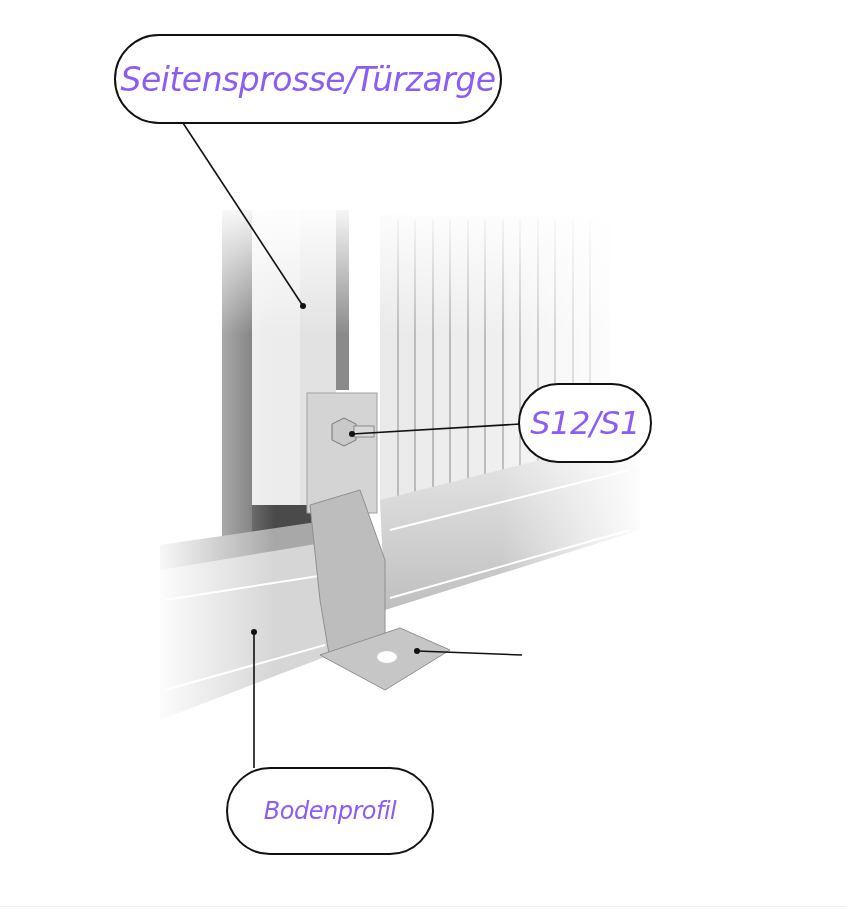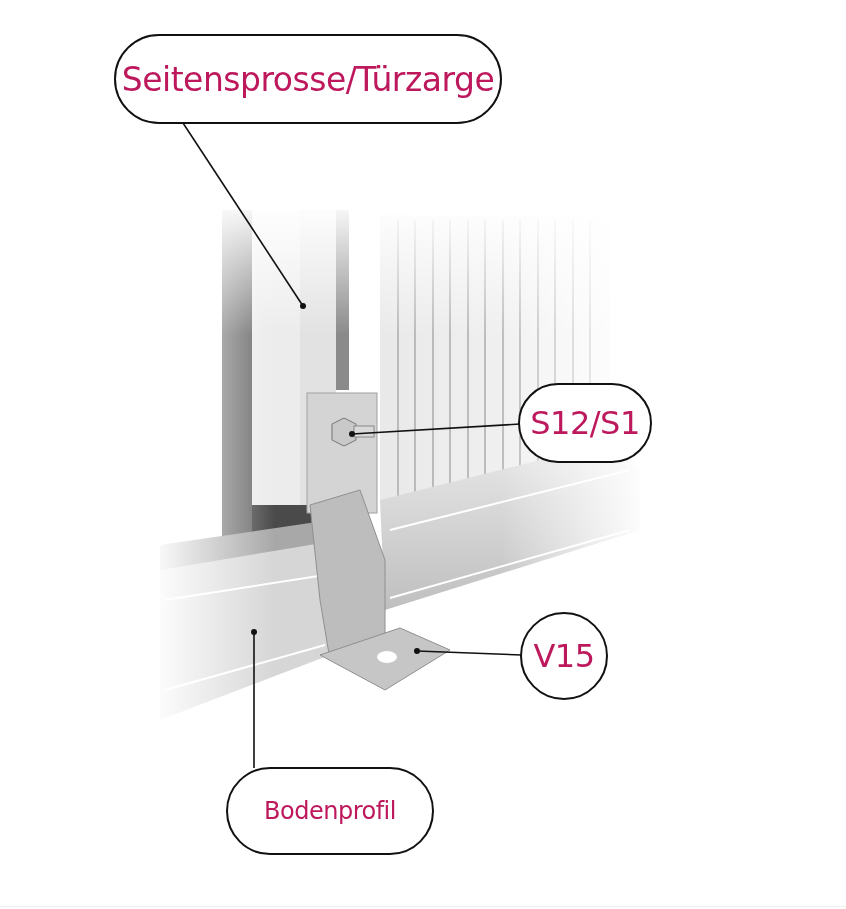--- a/index.html
+++ b/index.html
@@ -6,23 +6,24 @@
     body { width: 846px; height: 909px; position: relative; overflow: hidden; }
     .canvas { position: absolute; left: 0; top: 0; width: 846px; height: 909px; }
     .label {
       position: absolute;
       box-sizing: border-box;
       border: 2px solid #111;
       background: #fff;
       border-radius: 999px;
       display: flex; align-items: center; justify-content: center;
       font-family: "DejaVu Sans", sans-serif;
-      color: #be185d;
+      color: #8b5cf6;
       letter-spacing: -0.5px;
       white-space: nowrap;
+      font-style: italic;
     }
     .footer-line { position: absolute; left: 0; right: 0; top: 906px; height: 1px; background: #f0f0f0; }
   </style>
 </head>
 <body>
 
 <div class="canvas">
   <svg width="846" height="909" viewBox="0 0 846 909" xmlns="http://www.w3.org/2000/svg">
     <defs>
       <linearGradient id="fadeL" x1="0" x2="1" y1="0" y2="0">
@@ -120,22 +121,19 @@
   </svg>
 
   <div class="label" style="left:114px; top:34px; width:388px; height:90px; font-size:33px; border-radius:45px;">
     <span>Seitensprosse/Türzarge</span>
   </div>
 
   <div class="label" style="left:518px; top:383px; width:134px; height:80px; font-size:32px; border-radius:40px;text-align:right;">
     <span>S12/S1</span>
   </div>
 
-  <div class="label" style="left:520px; top:612px; width:88px; height:88px; font-size:32px; border-radius:50%;">
-    <span>V15</span>
-  </div>
 
   <div class="label" style="left:226px; top:767px; width:208px; height:88px; font-size:24px; border-radius:44px;">
     <span>Bodenprofil</span>
   </div>
 
   <div class="footer-line"></div>
 </div>
 
 </body></html>

